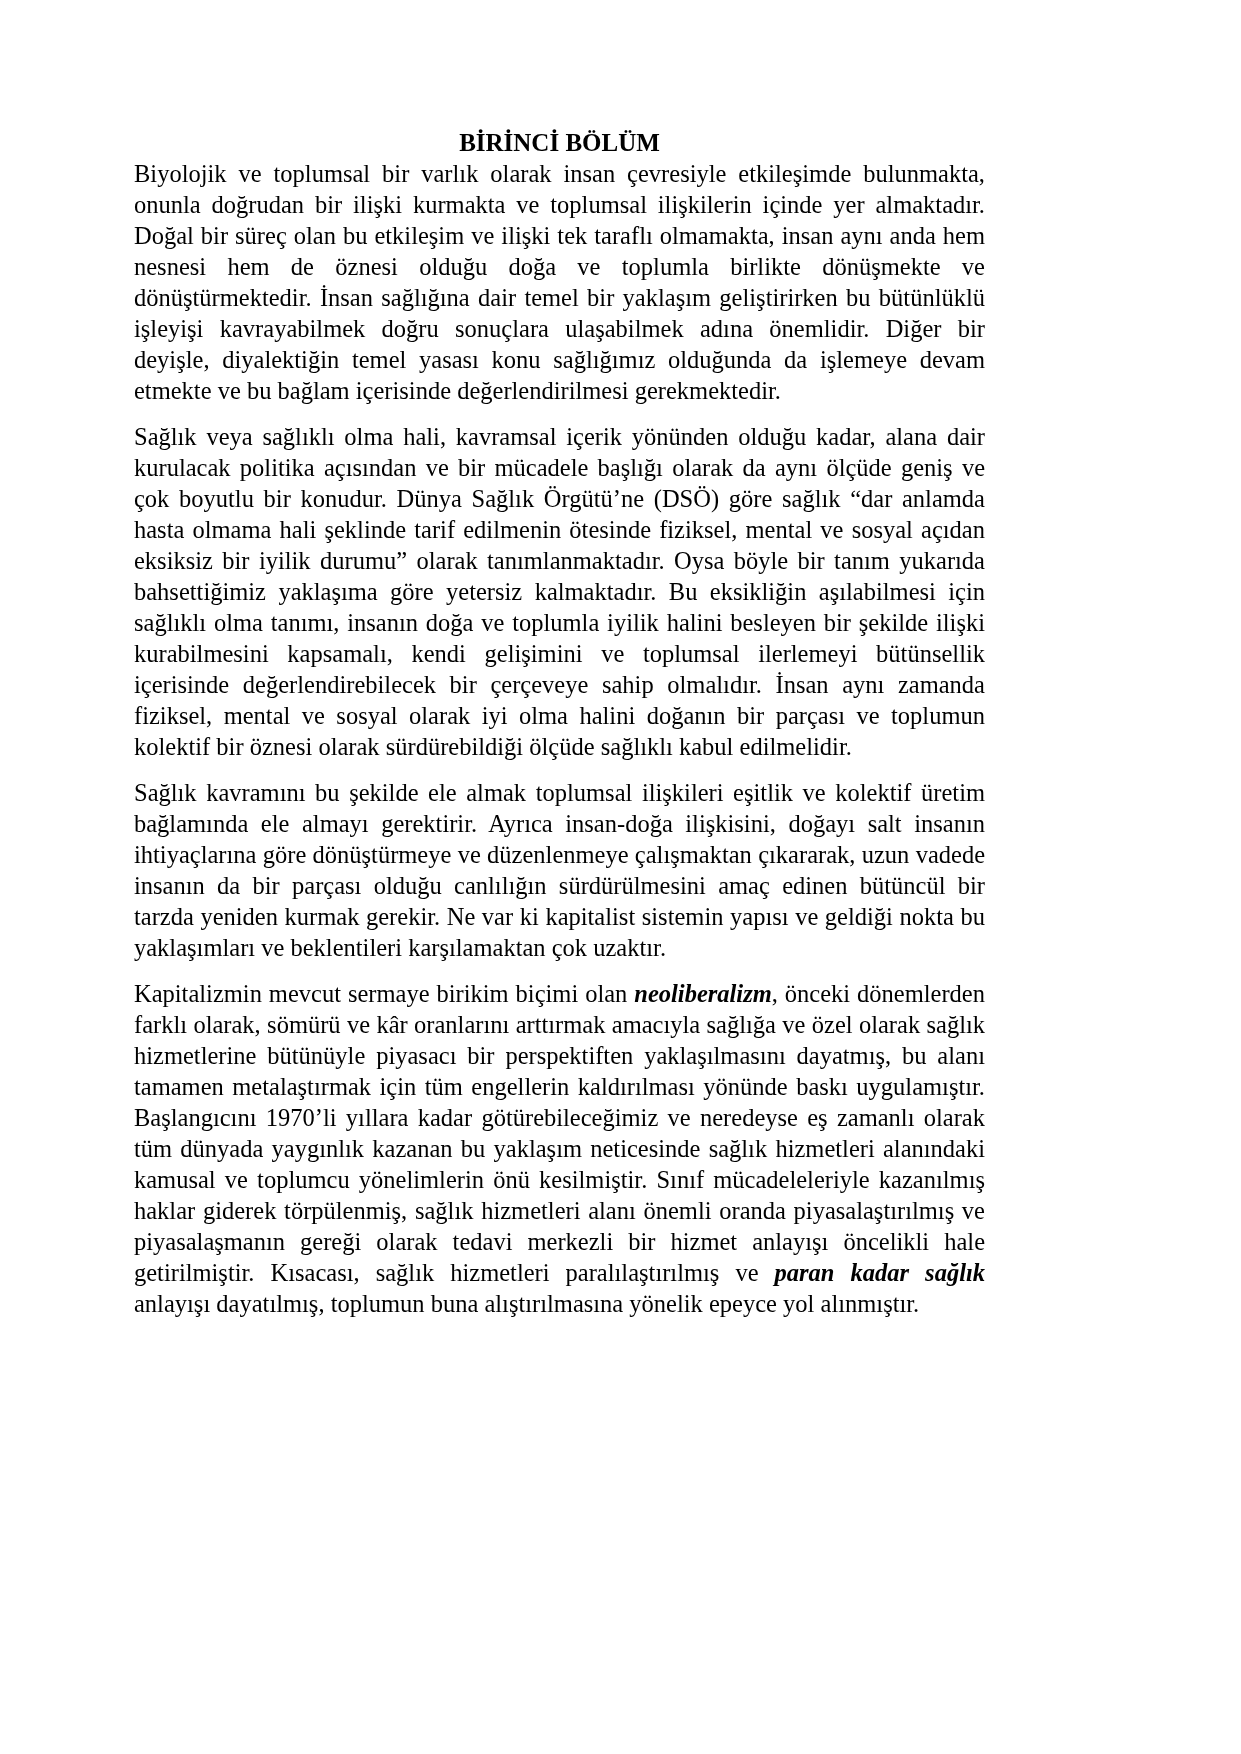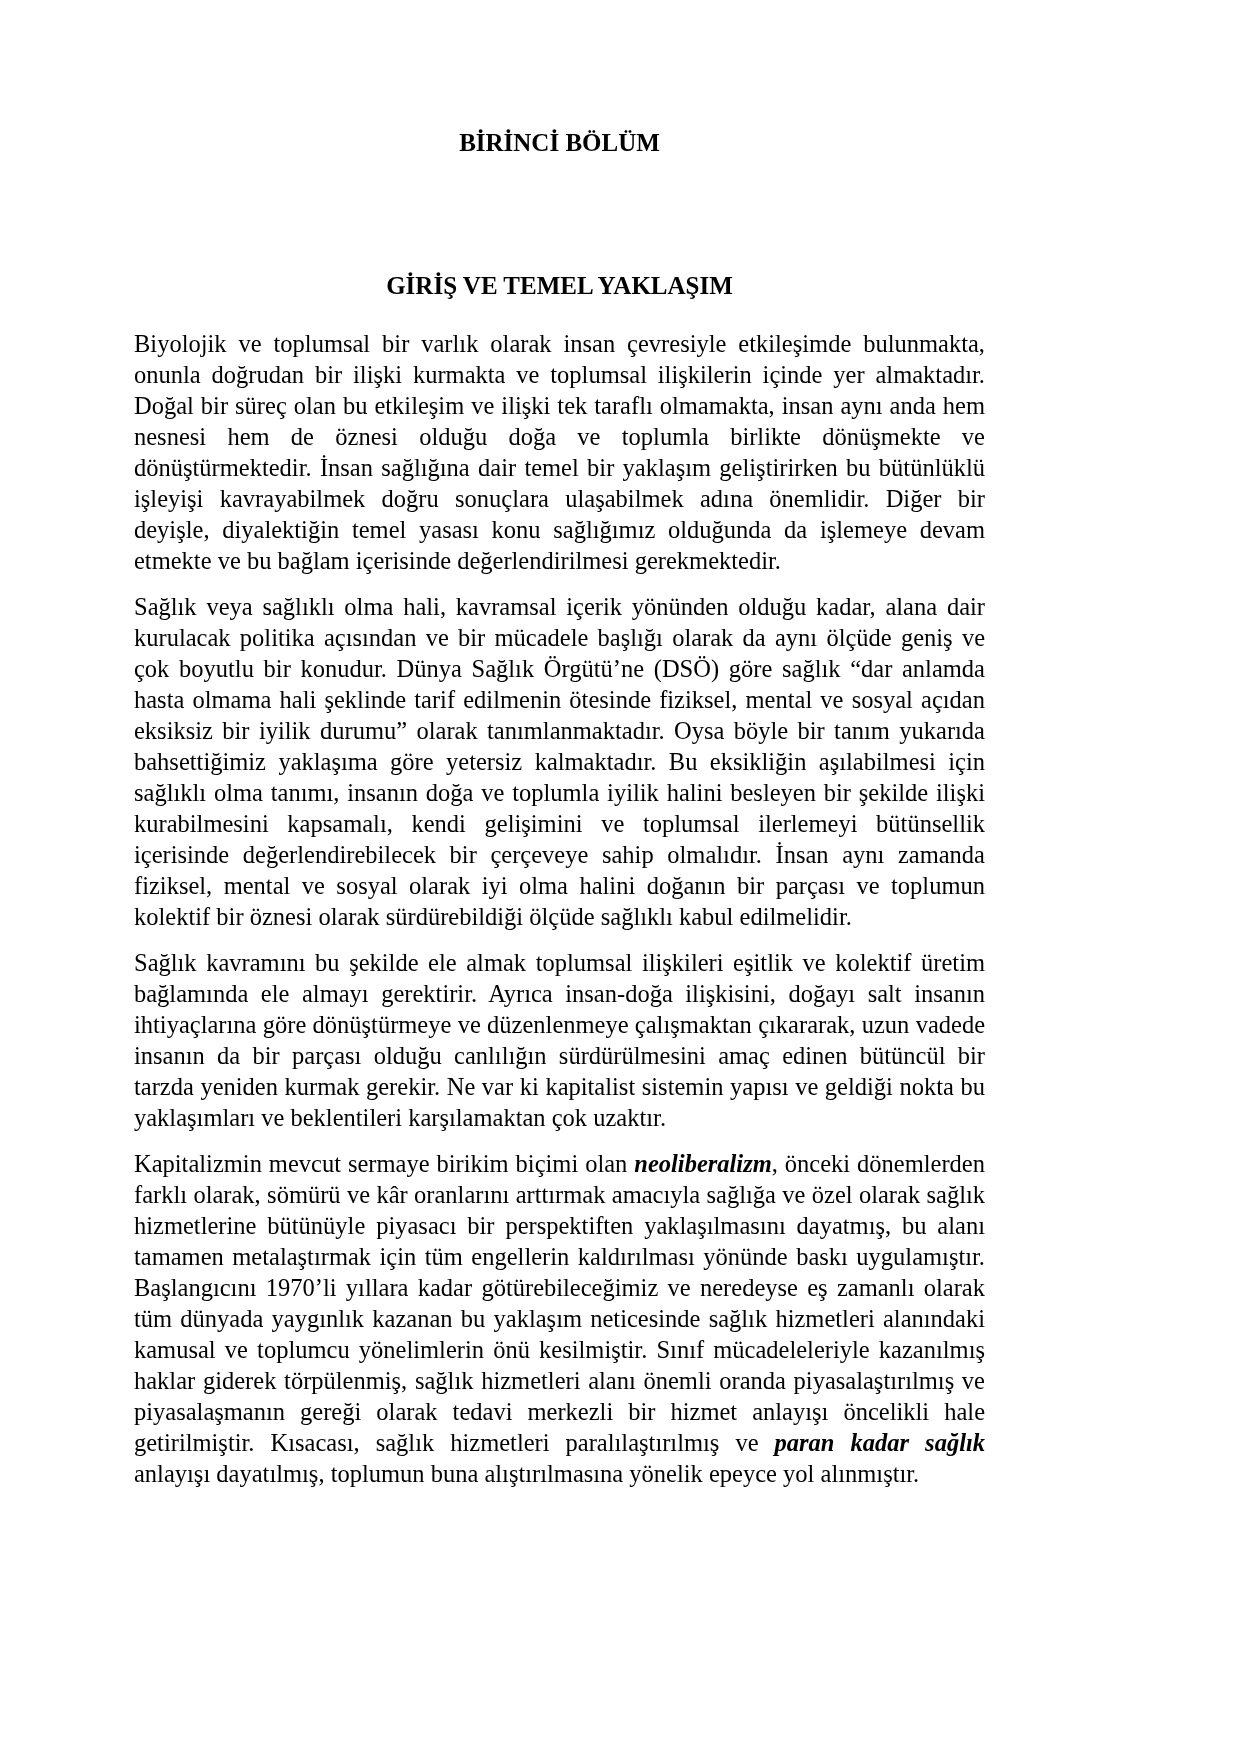--- a/index.html
+++ b/index.html
@@ -50,20 +50,19 @@
   .bi {
     font-weight: bold;
     font-style: italic;
   }
 </style>
 </head>
 <body>
 
 <div class="page">
   <h1 class="chapter-title">BİRİNCİ BÖLÜM</h1>
-  <h2 class="section-title">GİRİŞ VE TEMEL YAKLAŞIM</h2>
   <div class="body-text">
       <p class="para"><span>Biyolojik ve toplumsal bir varlık olarak insan çevresiyle etkileşimde bulunmakta, onunla doğrudan bir ilişki kurmakta ve toplumsal ilişkilerin içinde yer almaktadır. Doğal bir süreç olan bu etkileşim ve ilişki tek taraflı olmamakta, insan aynı anda hem nesnesi hem de öznesi olduğu doğa ve toplumla birlikte dönüşmekte ve dönüştürmektedir. İnsan sağlığına dair temel bir yaklaşım geliştirirken bu bütünlüklü işleyişi kavrayabilmek doğru sonuçlara ulaşabilmek adına önemlidir. Diğer bir deyişle, diyalektiğin temel yasası konu sağlığımız olduğunda da işlemeye devam etmekte ve bu bağlam içerisinde değerlendirilmesi gerekmektedir.</span></p>
       <p class="para"><span>Sağlık veya sağlıklı olma hali, kavramsal içerik yönünden olduğu kadar, alana dair kurulacak politika açısından ve bir mücadele başlığı olarak da aynı ölçüde geniş ve çok boyutlu bir konudur. Dünya Sağlık Örgütü’ne (DSÖ) göre sağlık “dar anlamda hasta olmama hali şeklinde tarif edilmenin ötesinde fiziksel, mental ve sosyal açıdan eksiksiz bir iyilik durumu” olarak tanımlanmaktadır. Oysa böyle bir tanım yukarıda bahsettiğimiz yaklaşıma göre yetersiz kalmaktadır. Bu eksikliğin aşılabilmesi için sağlıklı olma tanımı, insanın doğa ve toplumla iyilik halini besleyen bir şekilde ilişki kurabilmesini kapsamalı, kendi gelişimini ve toplumsal ilerlemeyi bütünsellik içerisinde değerlendirebilecek bir çerçeveye sahip olmalıdır. İnsan aynı zamanda fiziksel, mental ve sosyal olarak iyi olma halini doğanın bir parçası ve toplumun kolektif bir öznesi olarak sürdürebildiği ölçüde sağlıklı kabul edilmelidir.</span></p>
       <p class="para"><span>Sağlık kavramını bu şekilde ele almak toplumsal ilişkileri eşitlik ve kolektif üretim bağlamında ele almayı gerektirir. Ayrıca insan-doğa ilişkisini, doğayı salt insanın ihtiyaçlarına göre dönüştürmeye ve düzenlenmeye çalışmaktan çıkararak, uzun vadede insanın da bir parçası olduğu canlılığın sürdürülmesini amaç edinen bütüncül bir tarzda yeniden kurmak gerekir. Ne var ki kapitalist sistemin yapısı ve geldiği nokta bu yaklaşımları ve beklentileri karşılamaktan çok uzaktır.</span></p>
       <p class="para"><span>Kapitalizmin mevcut sermaye birikim biçimi olan </span><span class="bi">neoliberalizm</span><span>, önceki dönemlerden farklı olarak, sömürü ve kâr oranlarını arttırmak amacıyla sağlığa ve özel olarak sağlık hizmetlerine bütünüyle piyasacı bir perspektiften yaklaşılmasını dayatmış, bu alanı tamamen metalaştırmak için tüm engellerin kaldırılması yönünde baskı uygulamıştır. Başlangıcını 1970’li yıllara kadar götürebileceğimiz ve neredeyse eş zamanlı olarak tüm dünyada yaygınlık kazanan bu yaklaşım neticesinde sağlık hizmetleri alanındaki kamusal ve toplumcu yönelimlerin önü kesilmiştir. Sınıf mücadeleleriyle kazanılmış haklar giderek törpülenmiş, sağlık hizmetleri alanı önemli oranda piyasalaştırılmış ve piyasalaşmanın gereği olarak tedavi merkezli bir hizmet anlayışı öncelikli hale getirilmiştir. Kısacası, sağlık hizmetleri paralılaştırılmış ve </span><span class="bi">paran kadar sağlık</span><span> anlayışı dayatılmış, toplumun buna alıştırılmasına yönelik epeyce yol alınmıştır.</span></p>
     </div>
 </div>
 
 </body></html>

